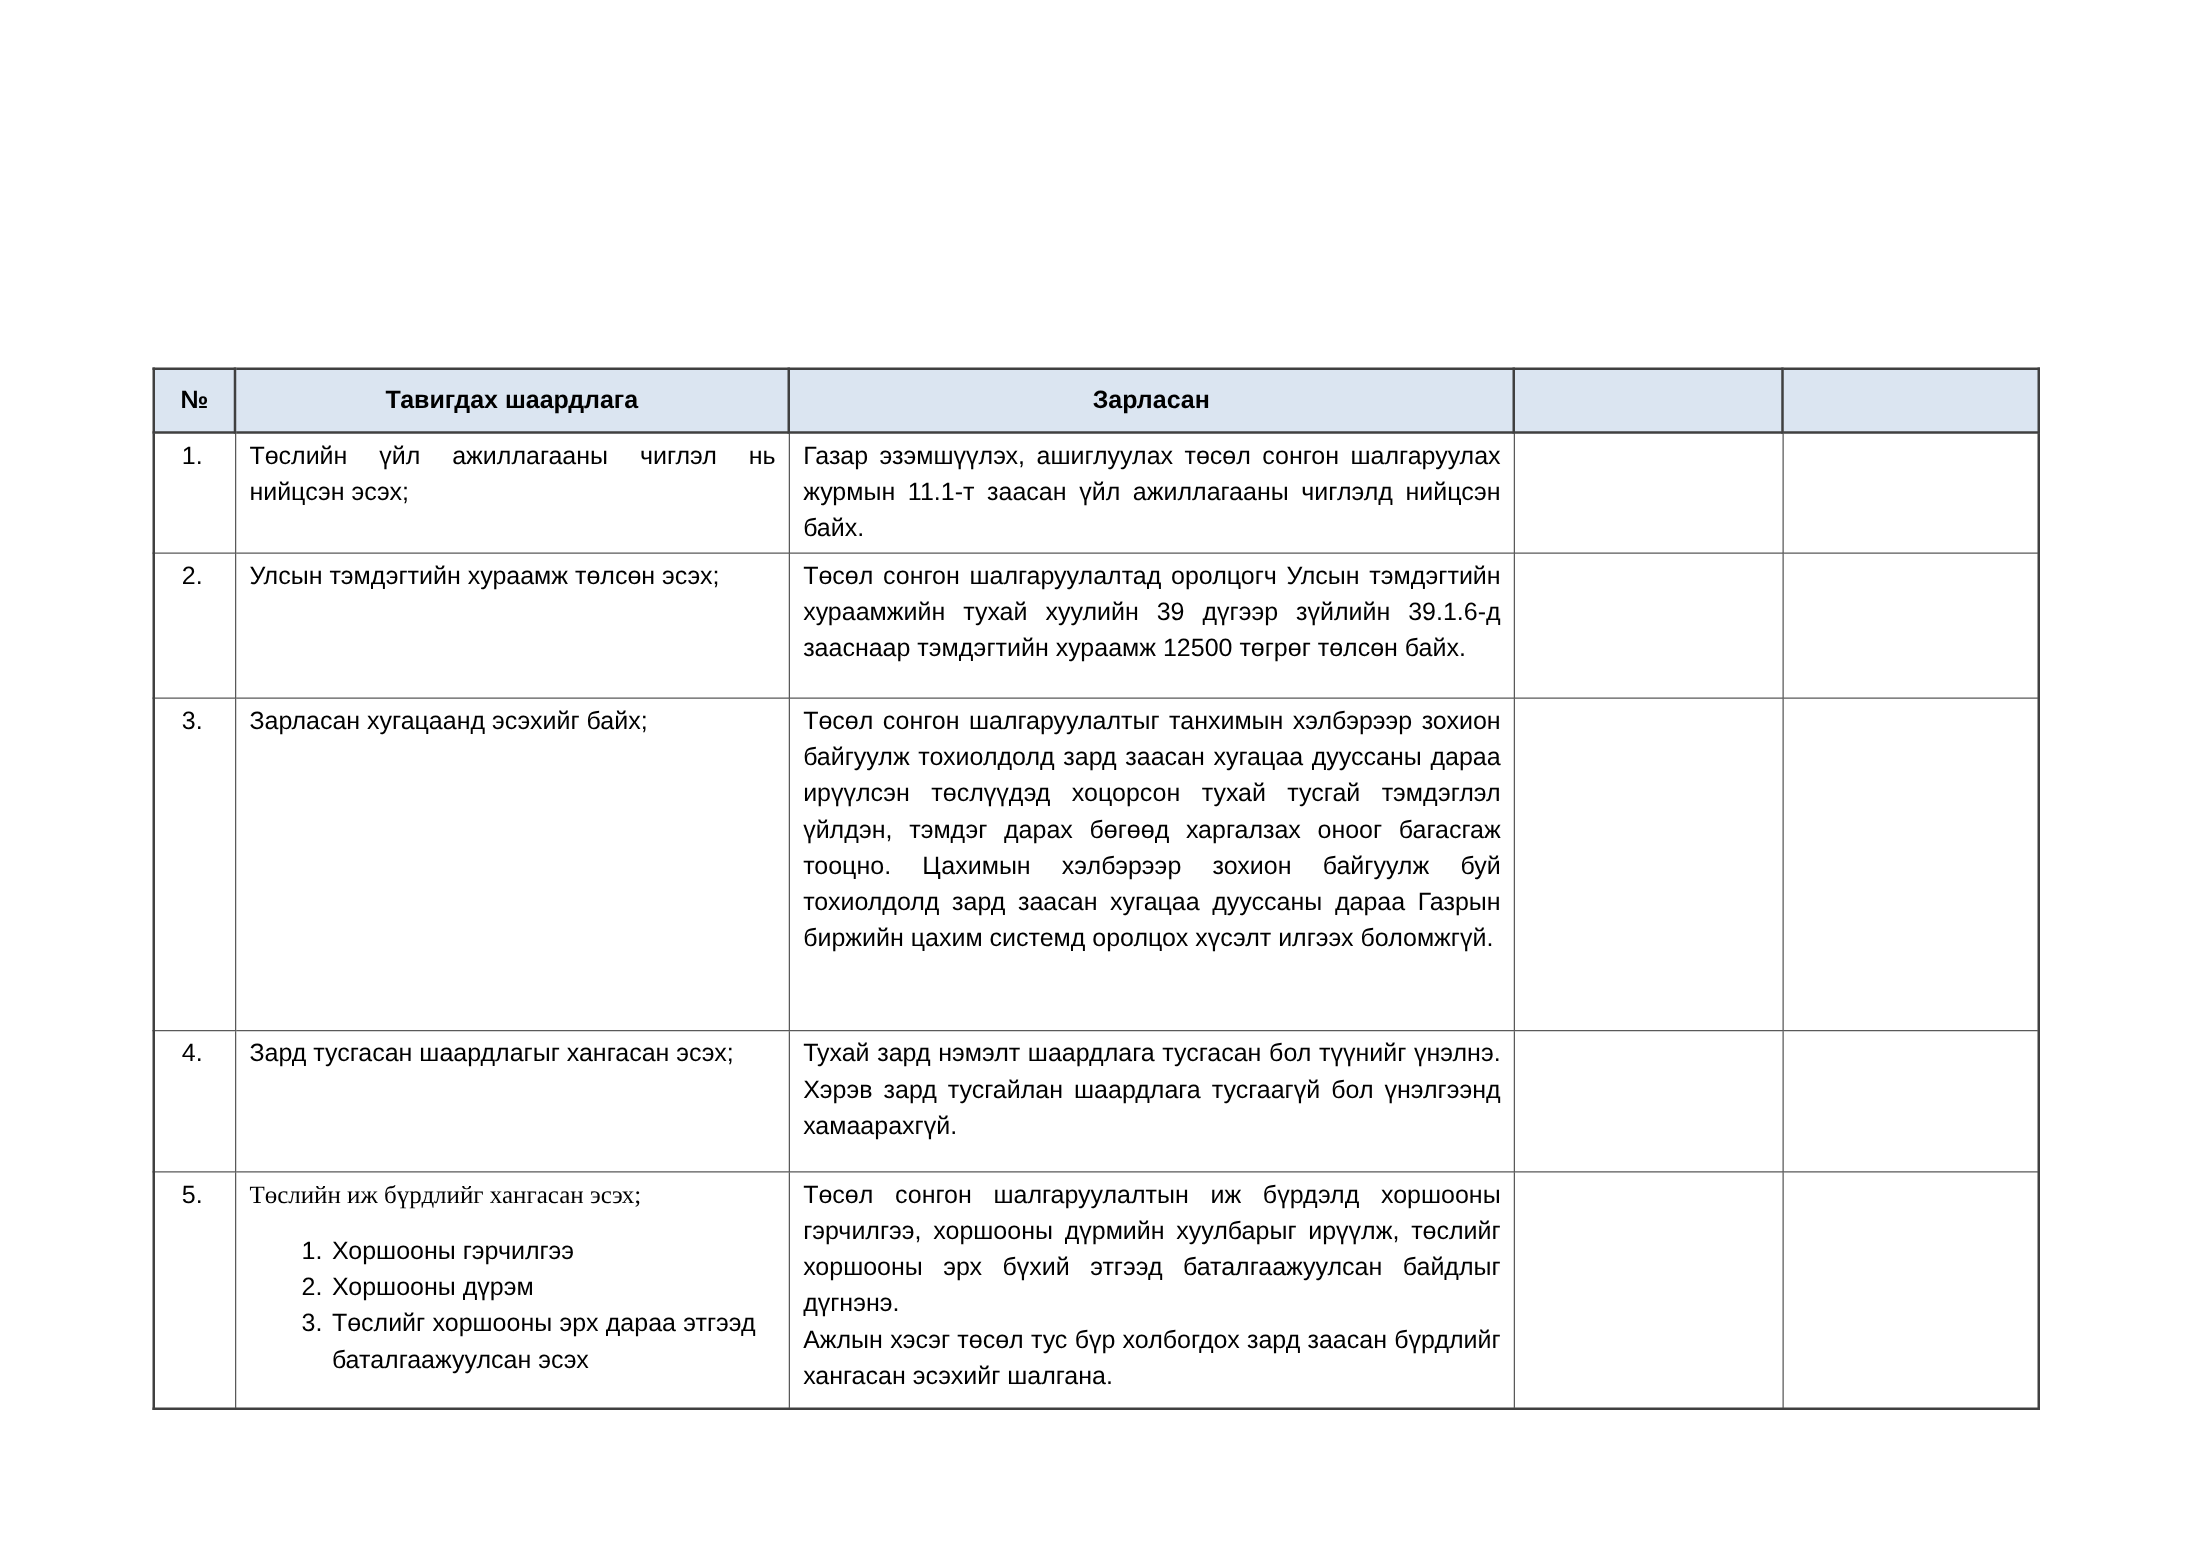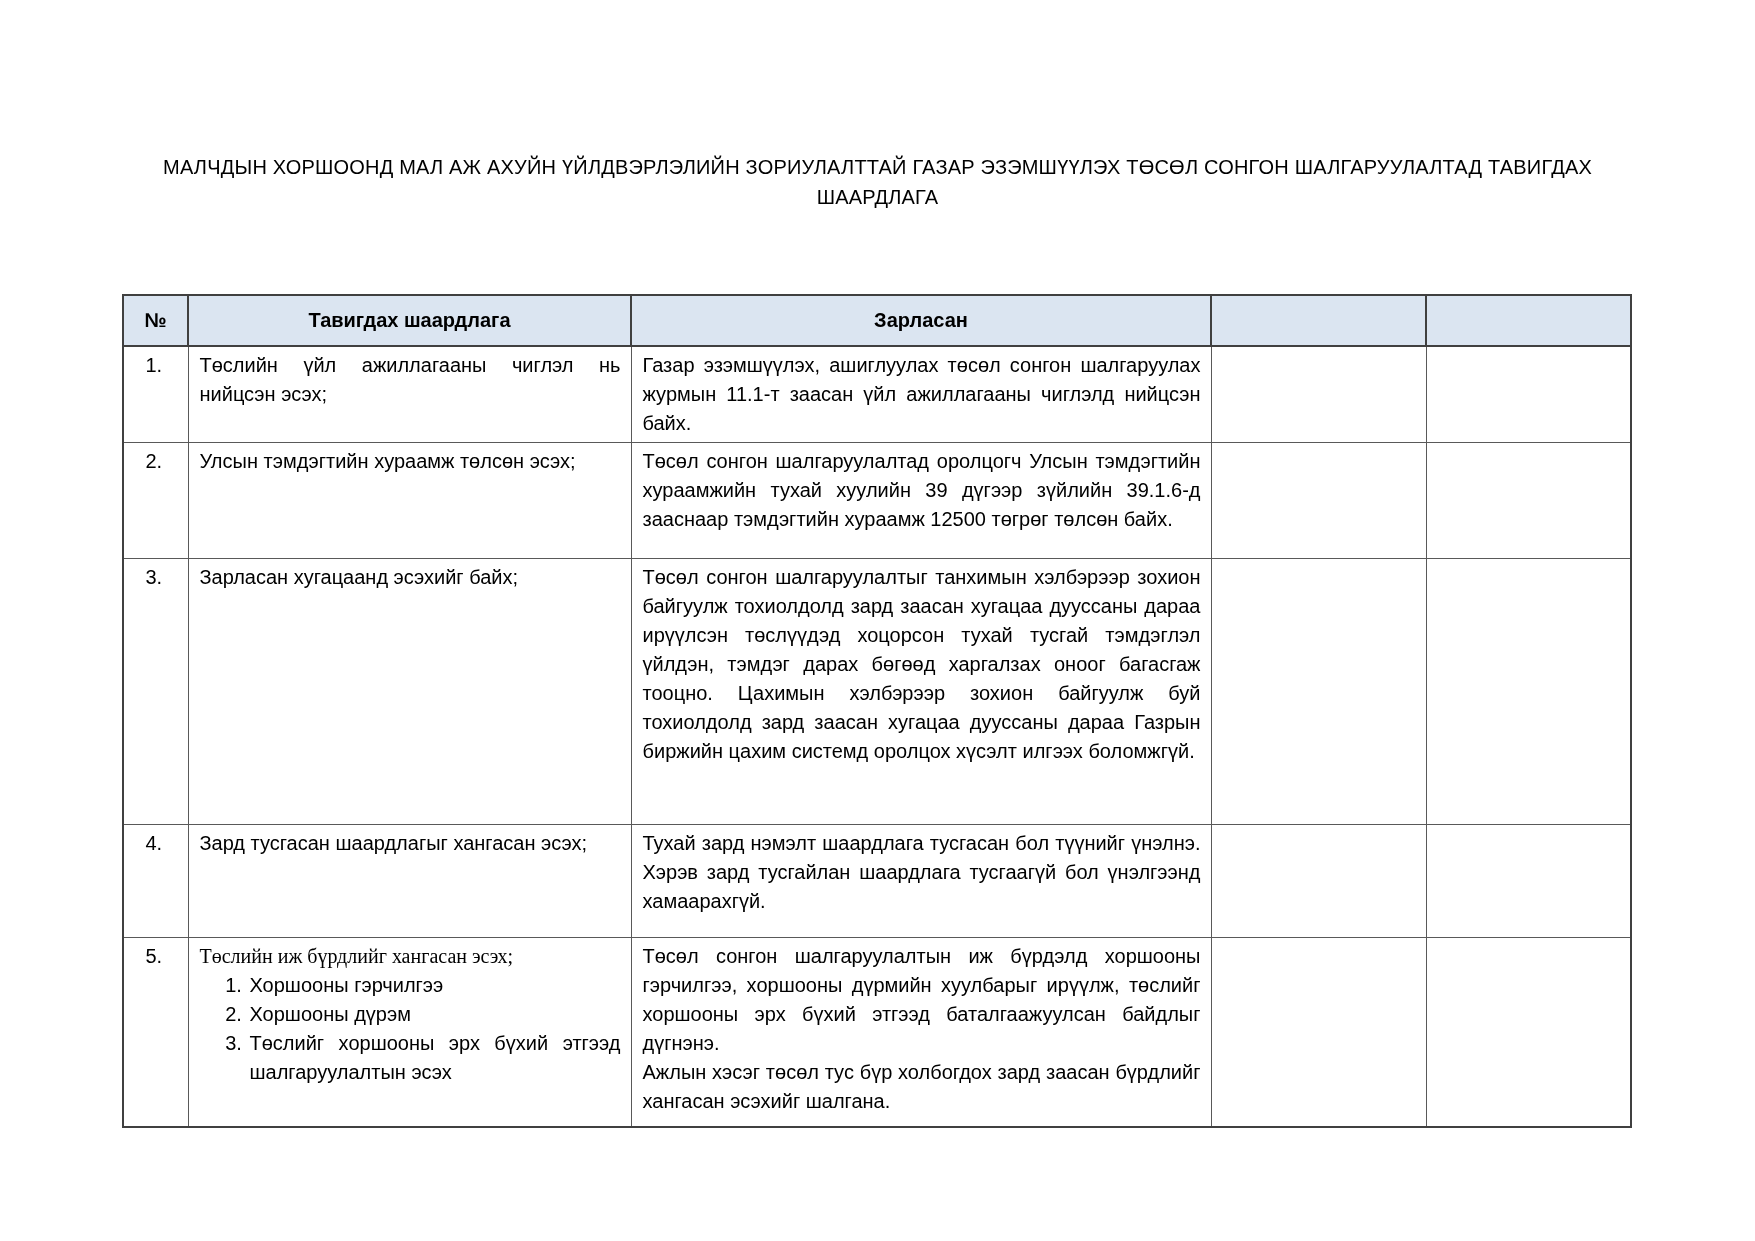--- a/index.html
+++ b/index.html
@@ -72,33 +72,32 @@
     text-align: center;
     padding-left: 2px;
     padding-right: 6px;
   }
   td.req { text-align: justify; text-justify: inter-word; }
   td.req.no-justify { text-align: left; }
   td.exp { text-align: justify; text-justify: inter-word; }
   td.exp p { margin: 0; }
   td.req .req-intro { margin: 0; font-family: Liberation Serif, serif; }
   td.req ol {
-    margin: 0;
+    margin: 16px;
     padding-left: 48px;
     text-align: justify;
     text-justify: inter-word;
   }
   td.req ol li { padding-left: 2px; }
 </style>
 </head>
 <body>
 
 <div class="page">
 
-  <h1 class="doc-title">МАЛЧДЫН ХОРШООНД МАЛ АЖ АХУЙН ҮЙЛДВЭРЛЭЛИЙН ЗОРИУЛАЛТТАЙ ГАЗАР ЭЗЭМШҮҮЛЭХ ТӨСӨЛ СОНГОН ШАЛГАРУУЛАЛТАД ТАВИГДАХ ШААРДЛАГА</h1>
 
   <table class="req-table">
     <colgroup>
       <col class="c-num">
         <col class="c-req">
         <col class="c-exp">
         <col class="c-e1">
         <col class="c-e2">
     </colgroup>
     <thead>
@@ -147,21 +146,21 @@
         <td class="empty"></td>
         <td class="empty"></td>
       </tr>
       <tr style="height:189px;">
         <td class="num">5.</td>
         <td class="req no-justify">
           <p class="req-intro">Төслийн иж бүрдлийг хангасан эсэх;</p>
           <ol>
             <li>Хоршооны гэрчилгээ</li>
             <li>Хоршооны дүрэм</li>
-            <li>Төслийг хоршооны эрх бүхий этгээд шалгаруулалтын эсэх</li>
+            <li>Төслийг хоршооны эрх дараа этгээд баталгаажуулсан эсэх</li>
           </ol>
         </td>
         <td class="exp">
           <p>Төсөл сонгон шалгаруулалтын иж бүрдэлд хоршооны гэрчилгээ, хоршооны дүрмийн хуулбарыг ирүүлж, төслийг хоршооны эрх бүхий этгээд баталгаажуулсан байдлыг дүгнэнэ.</p>
           <p>Ажлын хэсэг төсөл тус бүр холбогдох зард заасан бүрдлийг хангасан эсэхийг шалгана.</p>
         </td>
         <td class="empty"></td>
         <td class="empty"></td>
       </tr>
     </tbody>

